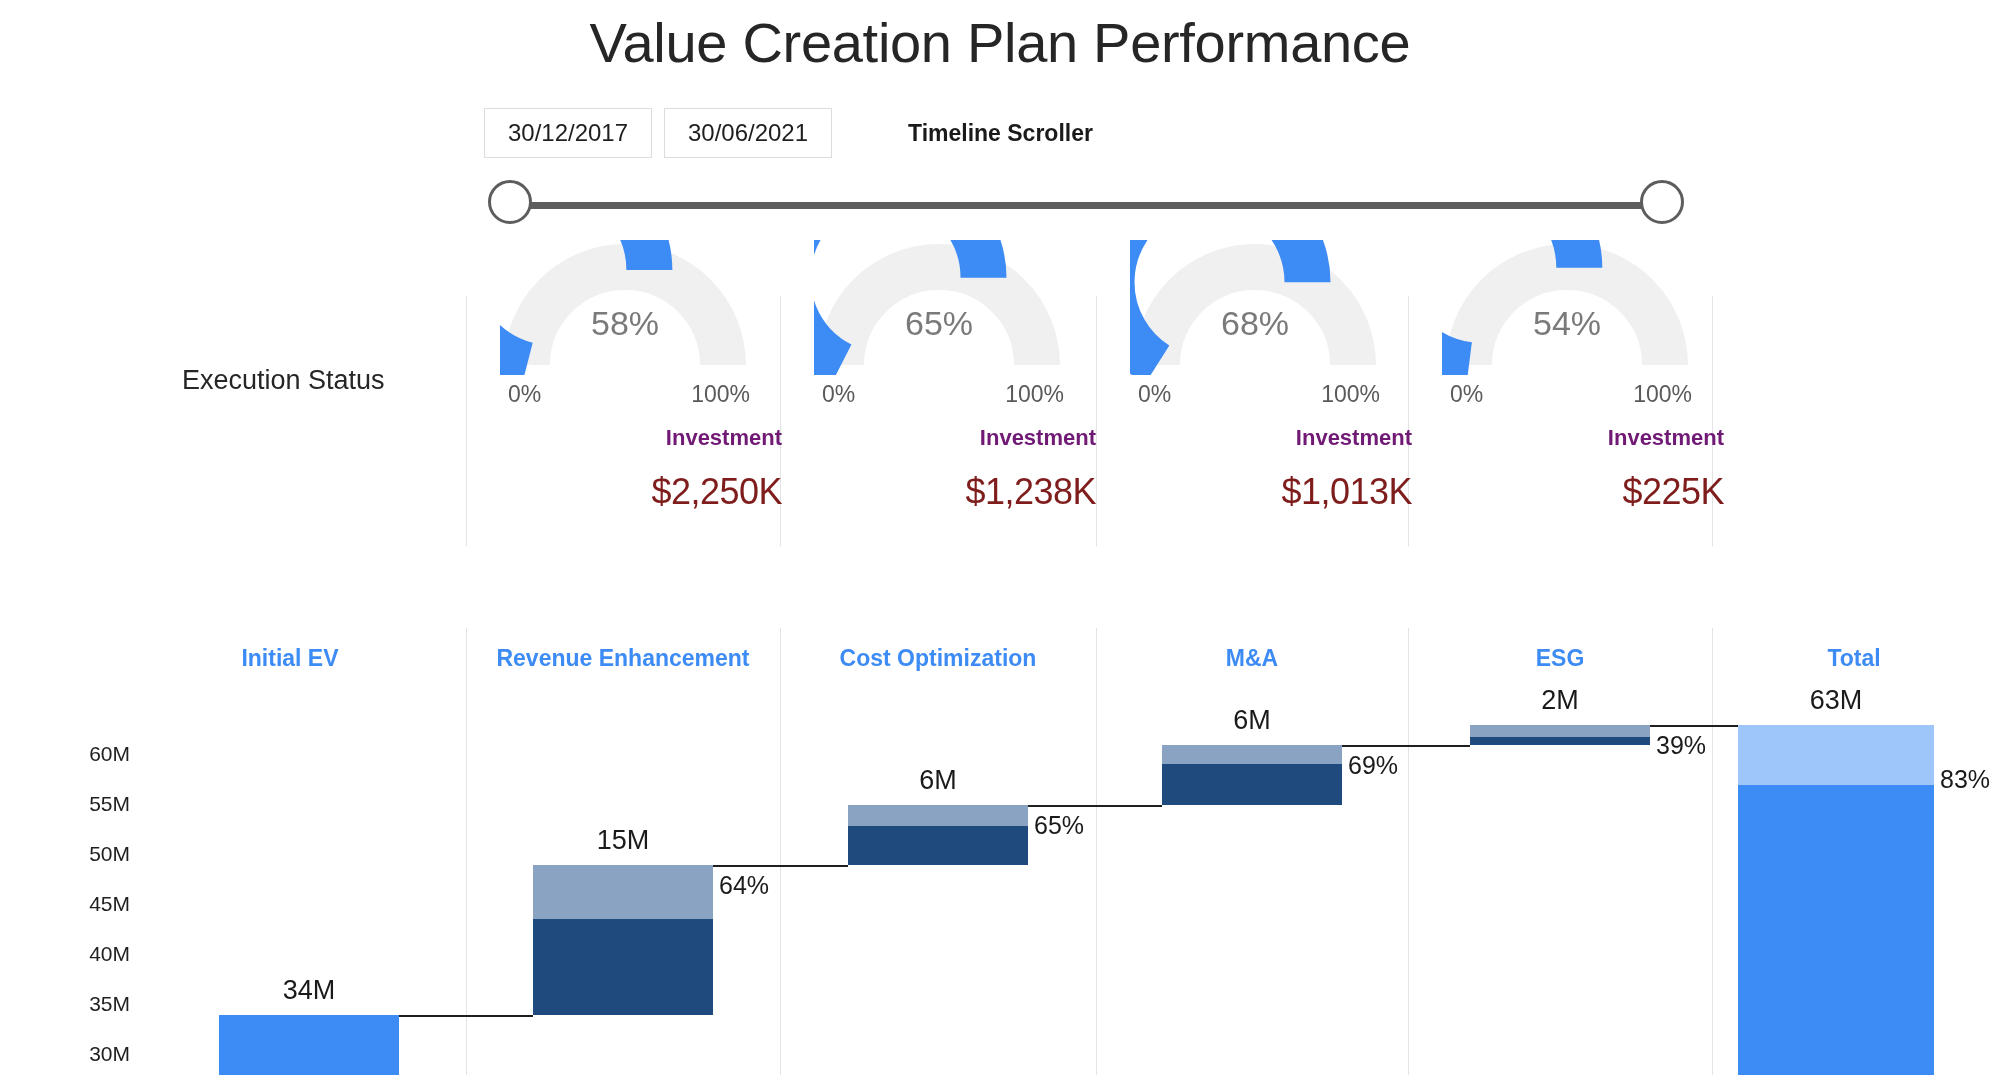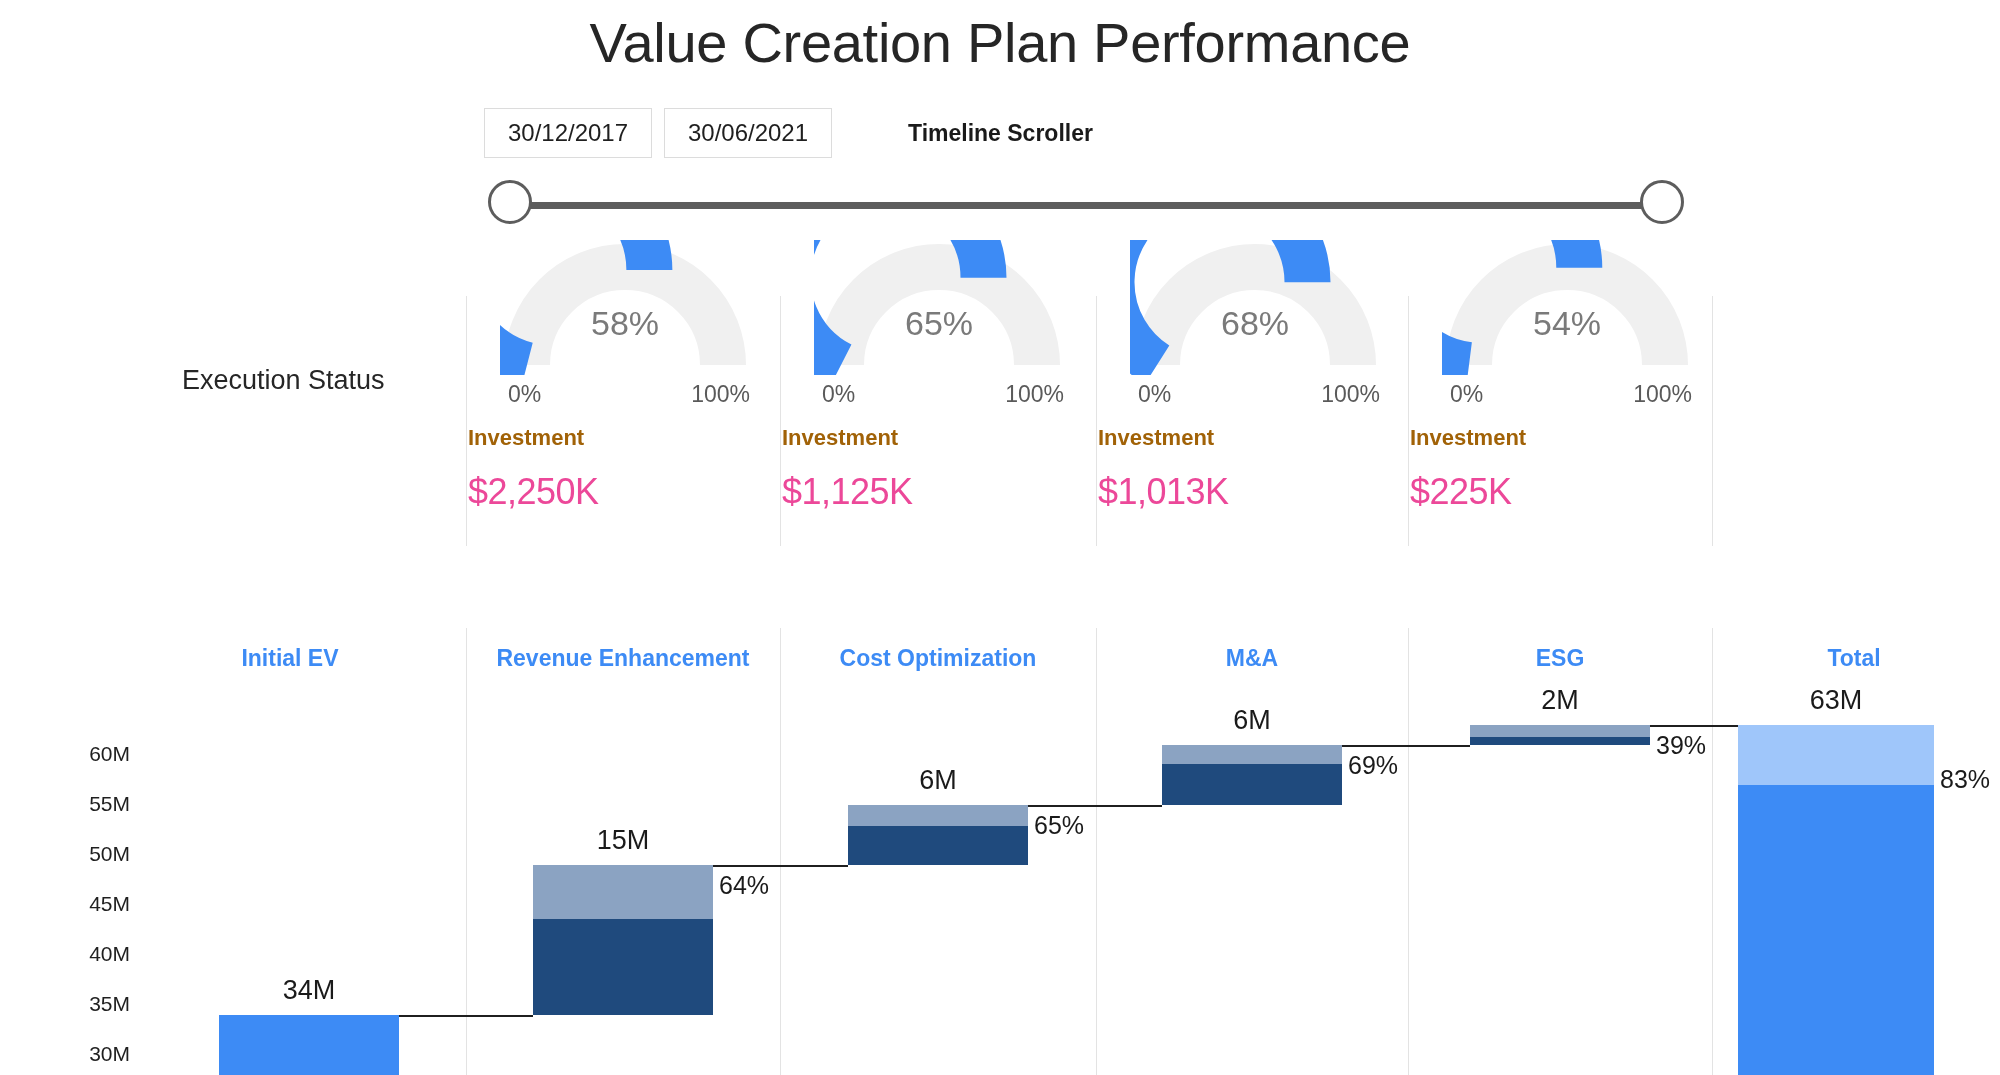--- a/index.html
+++ b/index.html
@@ -75,26 +75,26 @@
     position: absolute; left: 0; right: 0; top: 64px;
     text-align: center; font-size: 34px; color: #7a7a7a;
   }
   .gauge-ticks {
     position: relative; width: 250px; margin: 6px auto 0;
     height: 28px; font-size: 23px; color: #5a5a5a;
   }
   .gauge-ticks .t0   { position: absolute; left: 8px;  top: 0; }
   .gauge-ticks .t100 { position: absolute; right: 0px; top: 0; }
   .kpi-caption {
-    margin-top: 16px; text-align: left;
-    font-size: 22px; font-weight: 700; color: #a16207;
+    margin-top: 16px; text-align: right;
+    font-size: 22px; font-weight: 700; color: #701a75;
   }
   .kpi-amount {
-    margin-top: 20px; text-align: left;
-    font-size: 36px; color: #ec4899; letter-spacing: -0.5px;
+    margin-top: 20px; text-align: right;
+    font-size: 36px; color: #7f1d1d; letter-spacing: -0.5px;
   }
 
   
   .wf-header {
     position: absolute; top: 645px;
     font-size: 23px; font-weight: 700; color: #3d8bf5;
     text-align: center;
   }
 
   .y-axis { position: absolute; left: 58px; top: 720px; width: 72px; }
@@ -167,21 +167,21 @@
         <path d="M 27 125 A 98 98 0 0 1 223 125" fill="none" stroke="#f0f0f0" stroke-width="46"></path>
         <path id="gauge-arc-1" fill="none" stroke="#3d8bf5" stroke-width="46" d="M 27 125 A 98 98 0 1 1 169.49 37.68"></path>
       </svg>
       <div class="gauge-value">65%</div>
     </div>
     <div class="gauge-ticks">
       <span class="t0">0%</span>
       <span class="t100">100%</span>
     </div>
     <div class="kpi-caption">Investment</div>
-    <div class="kpi-amount">$1,125K</div>
+    <div class="kpi-amount">$1,238K</div>
   </div>
 
   <div class="kpi" id="kpi-2" style="left:1098px">
     <div class="gauge">
       <svg width="250" height="135" viewBox="0 0 250 135">
         <path d="M 27 125 A 98 98 0 0 1 223 125" fill="none" stroke="#f0f0f0" stroke-width="46"></path>
         <path id="gauge-arc-2" fill="none" stroke="#3d8bf5" stroke-width="46" d="M 27 125 A 98 98 0 1 1 177.51 42.26"></path>
       </svg>
       <div class="gauge-value">68%</div>
     </div>

